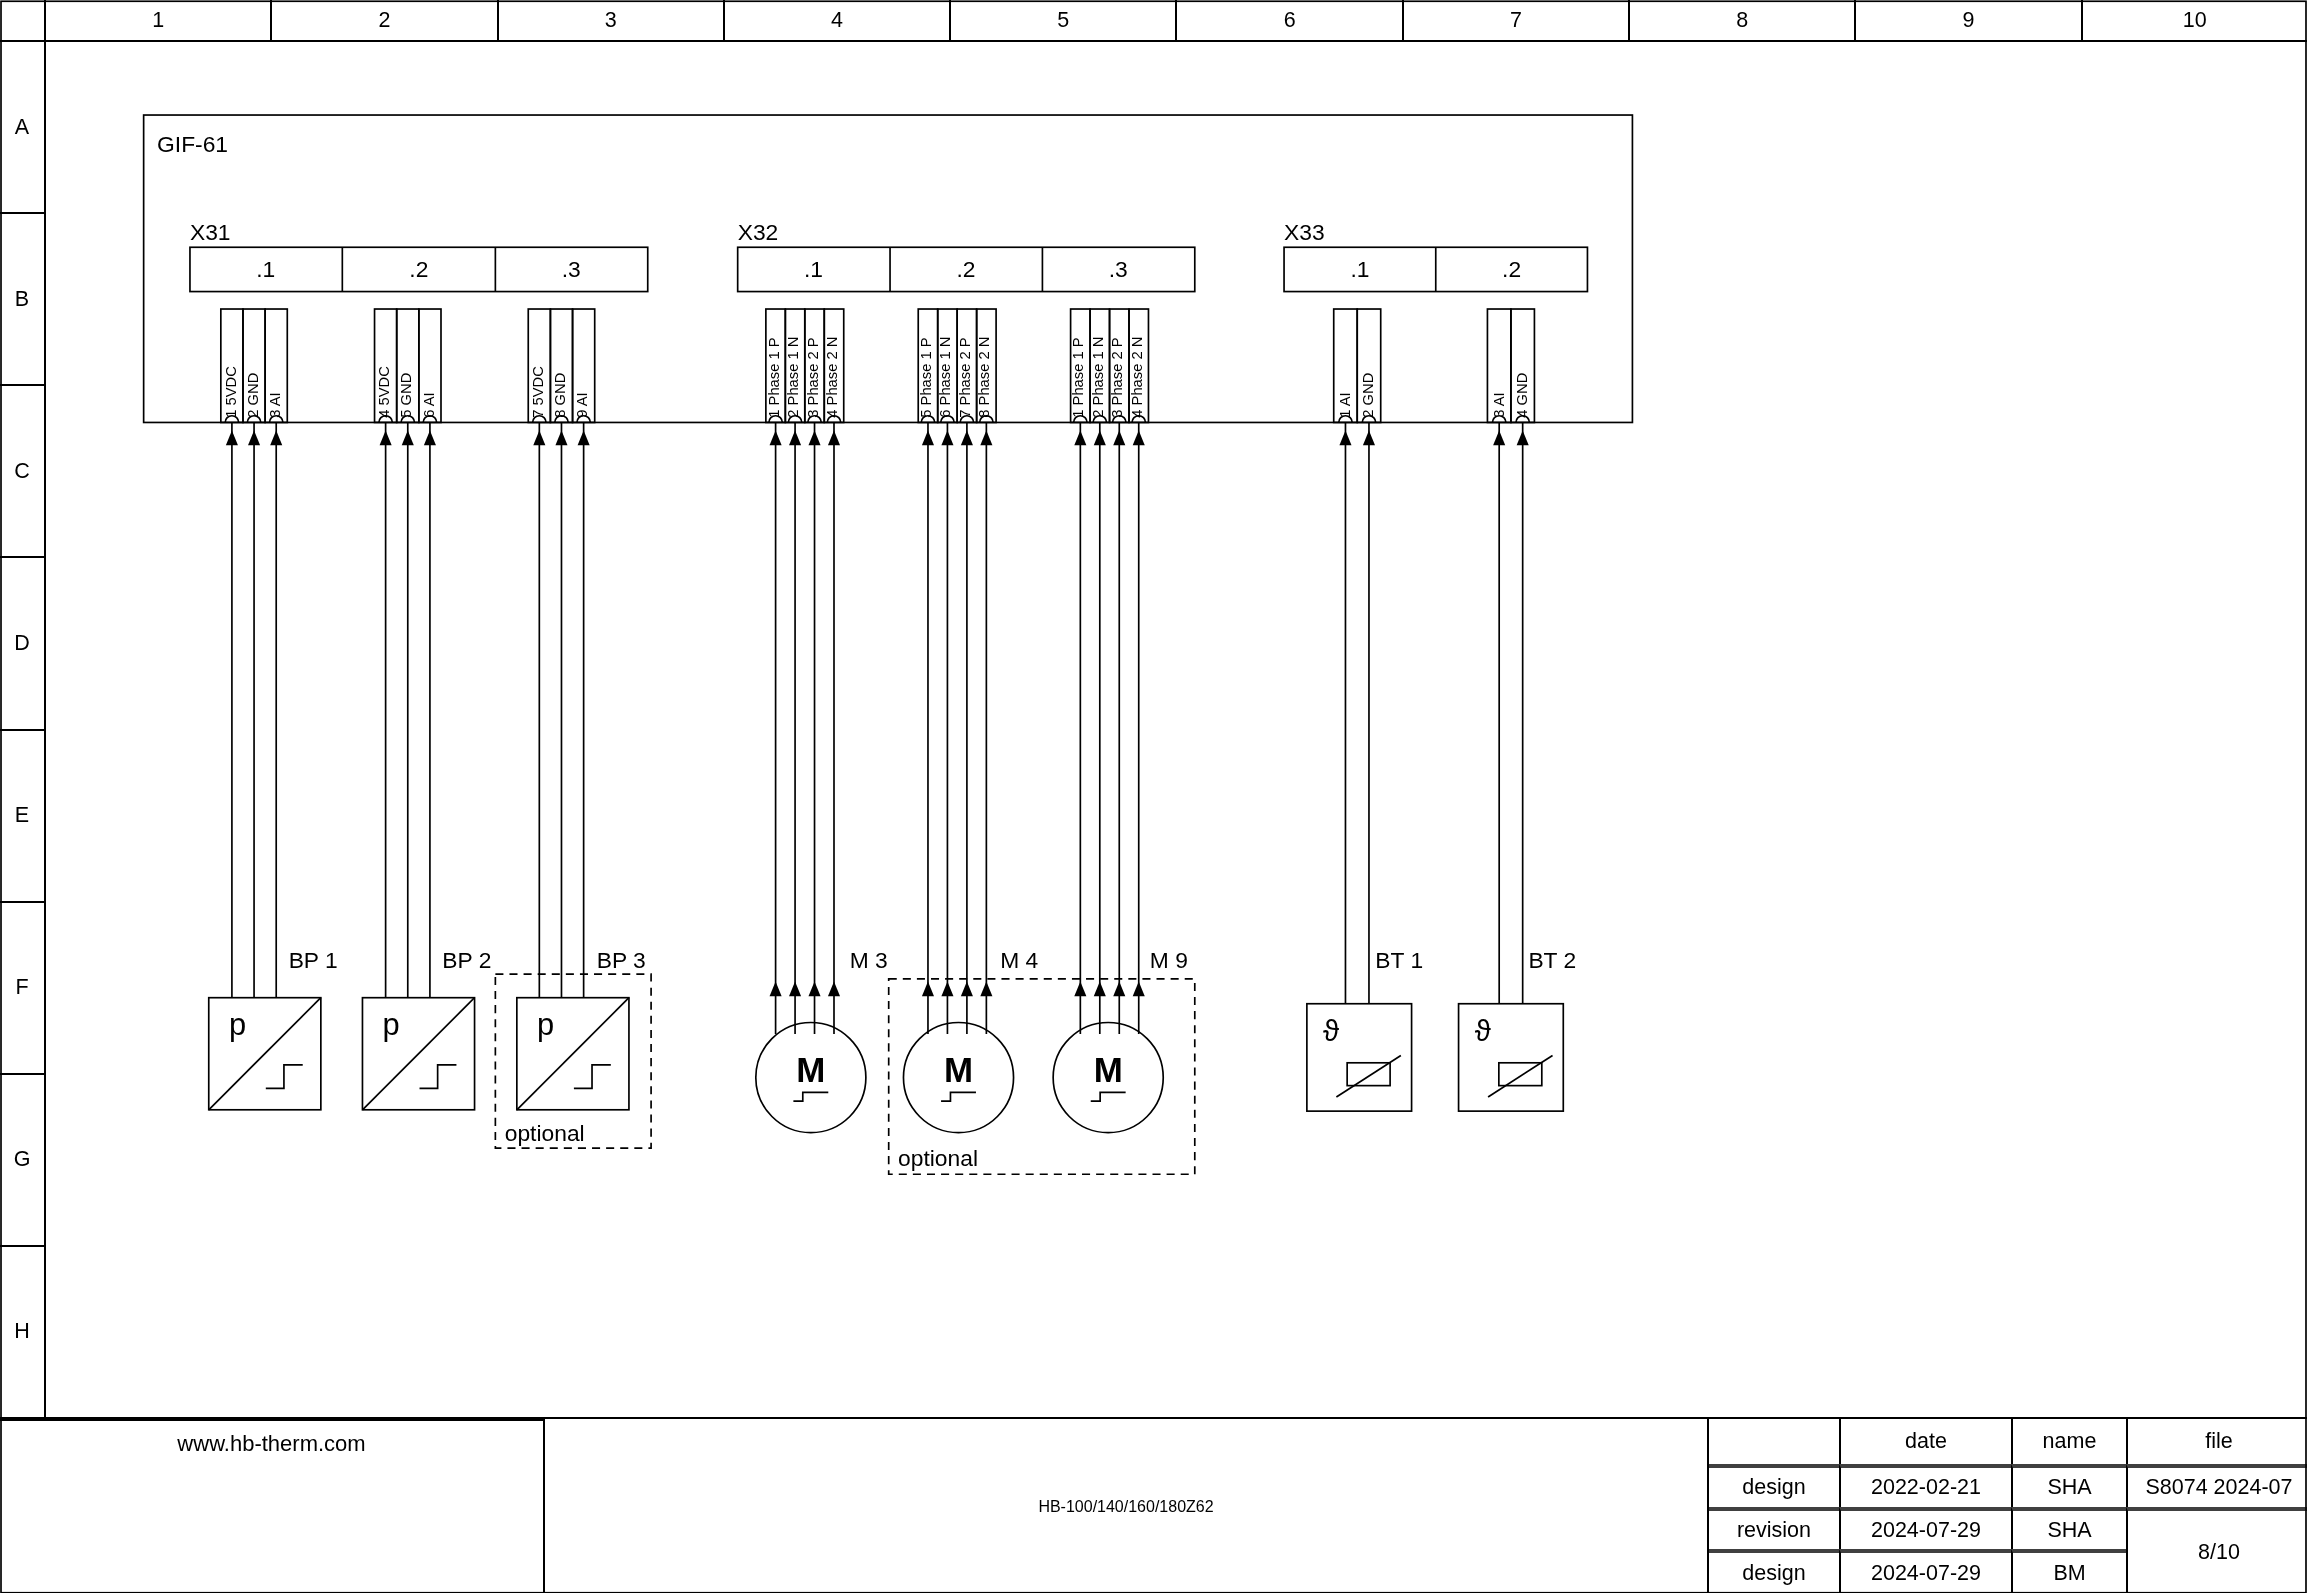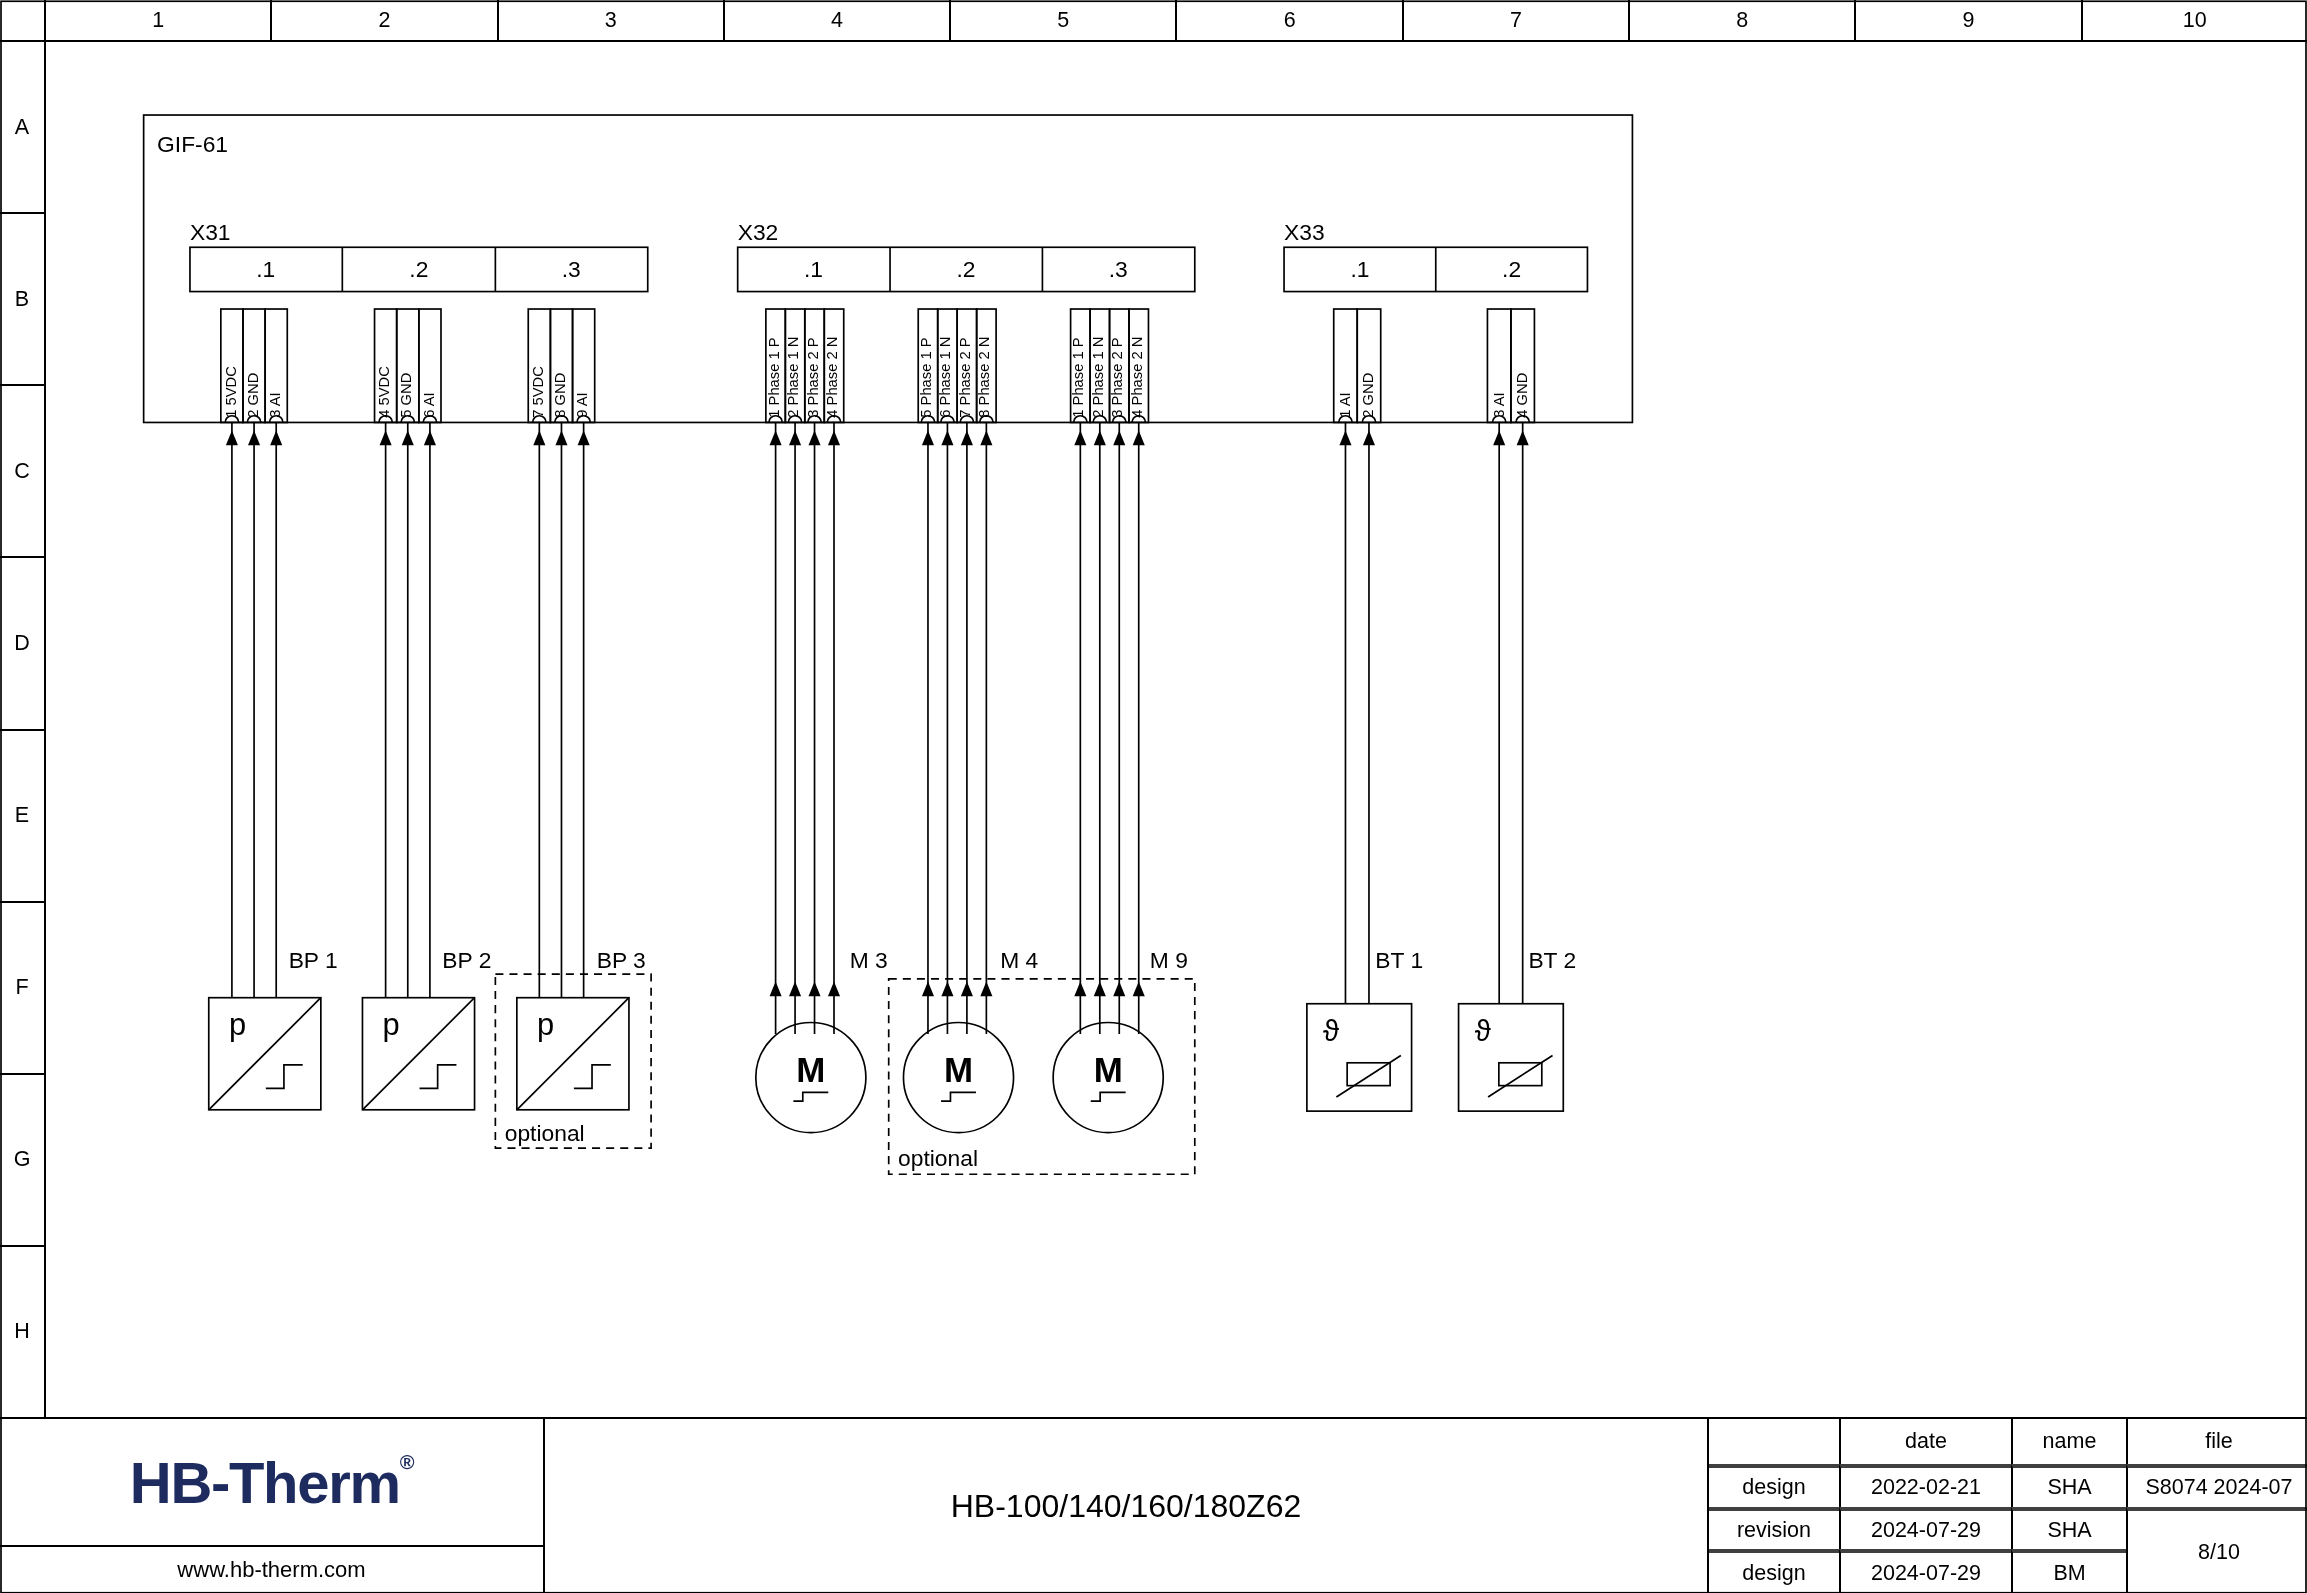--- a/index.html
+++ b/index.html
@@ -24,21 +24,21 @@
   .tb { position:absolute; left:0; top:1417px; width:2307px; height:177px;
         border-top:2px solid #000; box-sizing:border-box; background:#fff; }
   .tb-logo-cell { position:absolute; left:0; top:0; width:545px; height:175px;
         border-right:2px solid #000; box-sizing:border-box; }
   .logo { height:126px; display:flex; align-items:center; justify-content:center;
         font-size:58px; font-weight:bold; color:#1d2b5f; letter-spacing:-1.3px; }
   .logo sup { font-size:20px; position:relative; top:-20px; font-weight:bold; }
   .website { height:48px; border-top:2px solid #000; box-sizing:border-box;
         display:flex; align-items:center; justify-content:center; font-size:22px; }
   .tb-title-cell { position:absolute; left:545px; top:0; width:1162px; height:175px;
-        display:flex; align-items:center; justify-content:center; font-size:32px; }
+        display:flex; align-items:center; justify-content:center; font-size:16px; }
   .tb-table { position:absolute; left:1707px; top:0; width:600px; height:225px;
         display:grid; grid-template-columns:130px 172px 115px 184px;
         grid-template-rows:45px 43px 42px 44px; border-left:2px solid #000;
         box-sizing:border-box; }
   .tc { border-left:2px solid #000; border-top:4px solid #404040; box-sizing:border-box;
         display:flex; align-items:center; justify-content:center; font-size:21.5px; }
   .tc.c1 { border-left:none; }
   .tc.r1 { border-top:none; }
   .tc.page-cell { grid-column:4; grid-row:3 / 5; }
   
@@ -81,24 +81,20 @@
     <div class="rr">C</div>
     <div class="rr">D</div>
     <div class="rr">E</div>
     <div class="rr">F</div>
     <div class="rr">G</div>
     <div class="rr">H</div>
   </div>
 
   <div class="tb">
     <div class="tb-logo-cell">
-      <div class="logo">
-        <span>HB-Therm</span>
-          <sup>®</sup>
-      </div>
       <div class="website">www.hb-therm.com</div>
     </div>
     <div class="tb-title-cell">HB-100/140/160/180Z62</div>
     <div class="tb-table">
       <div class="tc c1 r1"></div>
       <div class="tc r1">date</div>
       <div class="tc r1">name</div>
       <div class="tc r1">file</div>
 
       <div class="tc c1">design</div>

